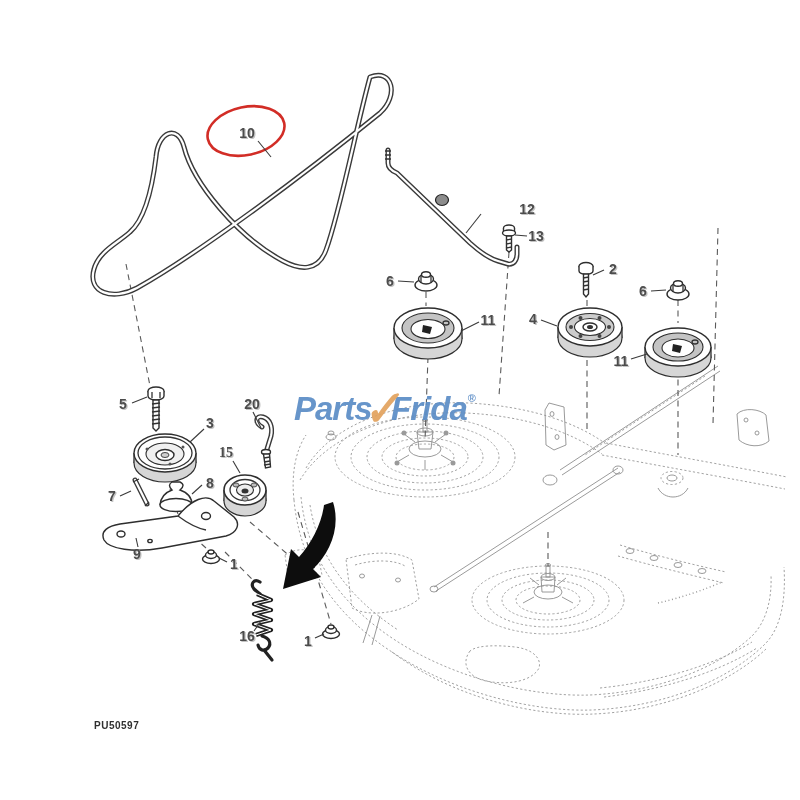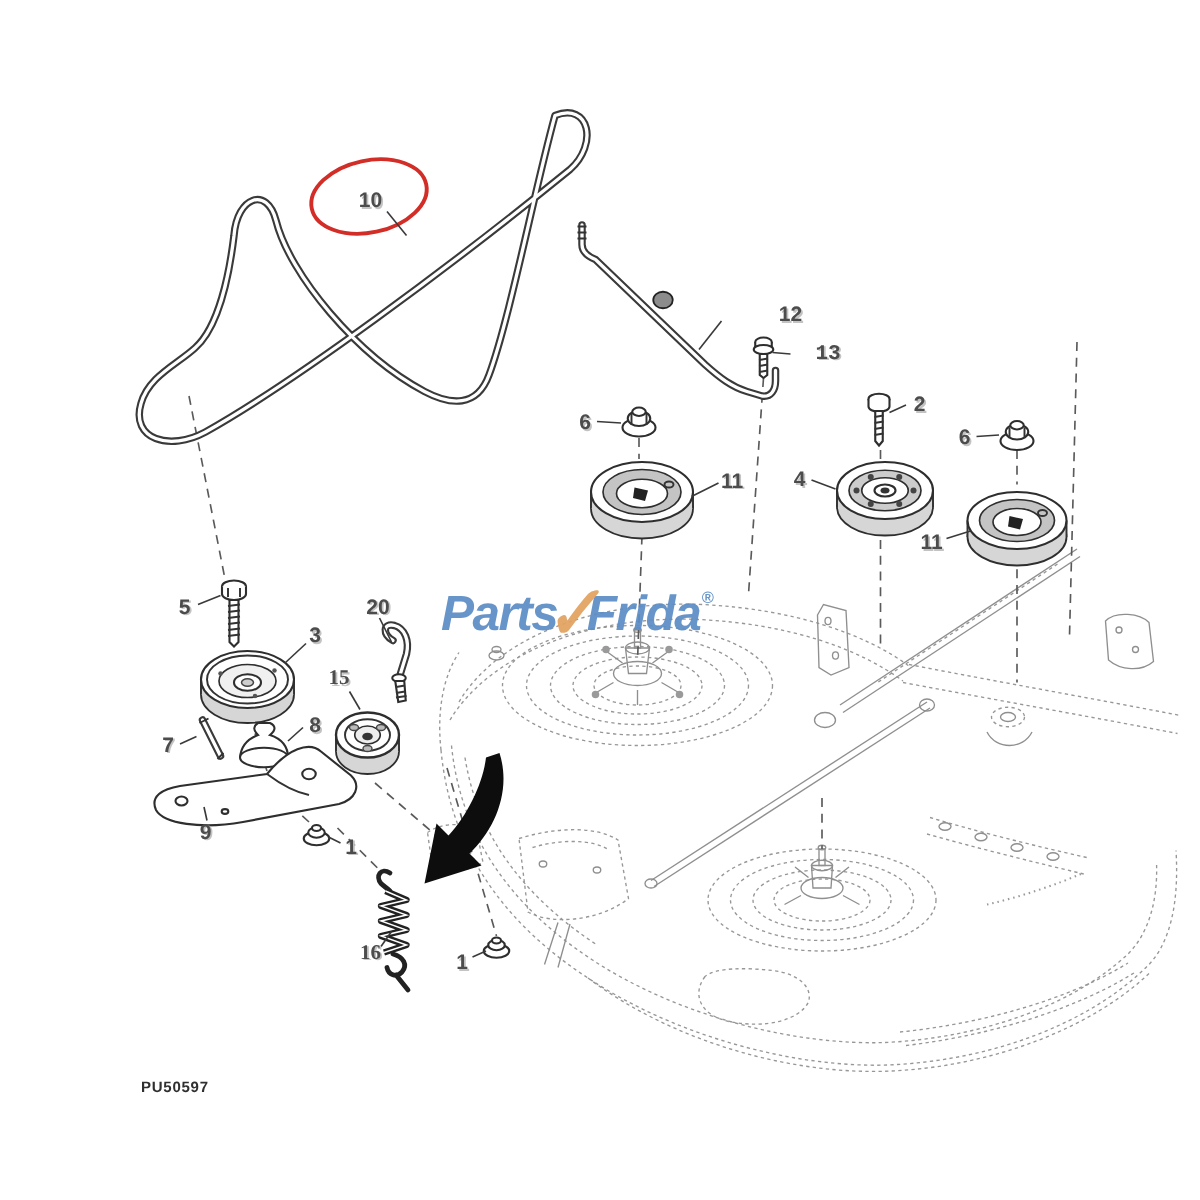--- a/index.html
+++ b/index.html
@@ -315,36 +315,36 @@
     <path class="ldr" d="M202,485 L192,494"></path>
     <path class="ldr" d="M138,547 L136,538"></path>
     <path class="ldr" d="M227,562 L219,558"></path>
     <path class="ldr" d="M254,631 L261,621"></path>
     <path class="ldr" d="M315,638 L324,634"></path>
   </g>
 </svg>
 
 <div class="co" style="left:247px;top:133px;">10</div>
 <div class="co" style="left:489px;top:209px;margin-left:38px;">12</div>
-<div class="co" style="left:552px;top:236px;font-family:Liberation Mono, monospace;">13</div>
+<div class="co" style="left:536px;top:236px;">13</div>
 <div class="co" style="left:613px;top:269px;">2</div>
 <div class="co" style="left:390px;top:281px;">6</div>
 <div class="co" style="left:488px;top:320px;">11</div>
 <div class="co" style="left:533px;top:319px;">4</div>
 <div class="co" style="left:643px;top:291px;">6</div>
 <div class="co" style="left:621px;top:361px;">11</div>
 <div class="co" style="left:123px;top:404px;">5</div>
 <div class="co" style="left:210px;top:423px;">3</div>
 <div class="co" style="left:252px;top:404px;">20</div>
 <div class="co" style="left:226px;top:453px;font-family:Liberation Serif, serif;">15</div>
 <div class="co" style="left:112px;top:496px;">7</div>
 <div class="co" style="left:210px;top:483px;">8</div>
 <div class="co" style="left:137px;top:554px;">9</div>
 <div class="co" style="left:234px;top:564px;">1</div>
-<div class="co" style="left:247px;top:636px;font-family:Liberation Serif, serif;">16</div>
+<div class="co" style="left:247px;top:636px;">16</div>
 <div class="co" style="left:308px;top:641px;">1</div>
 
 <div class="wm">
   <span>Parts</span><span class="chk">✓</span><span>Frida</span><span class="reg">®</span>
 </div>
 
 <div class="partcode">PU50597</div>
 
 </div>
 

